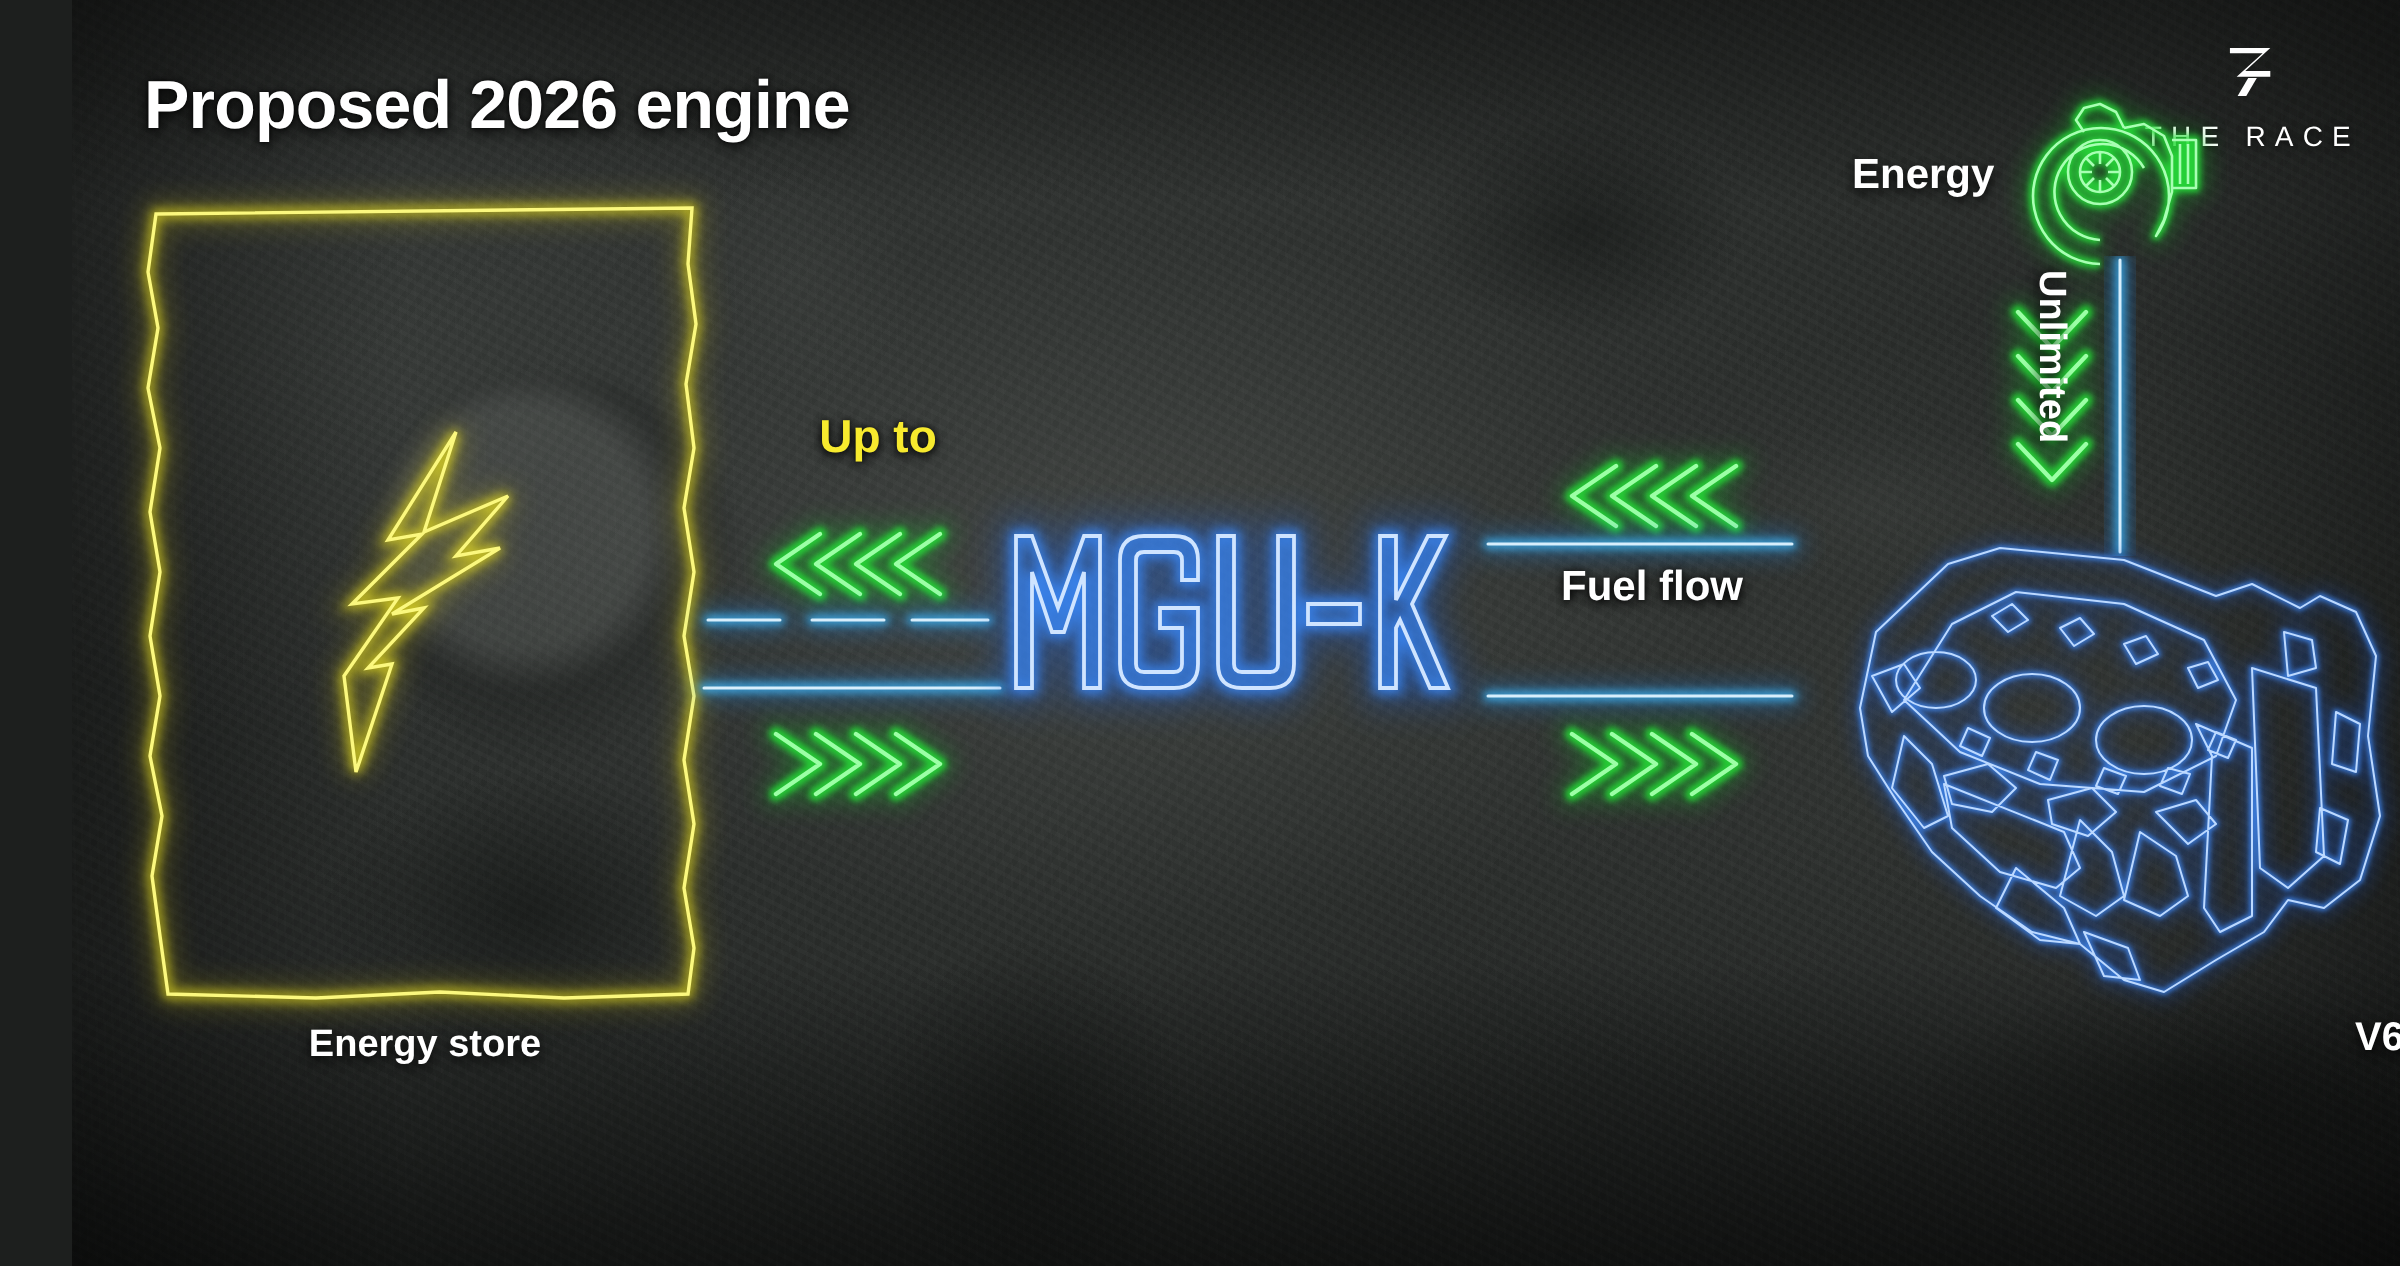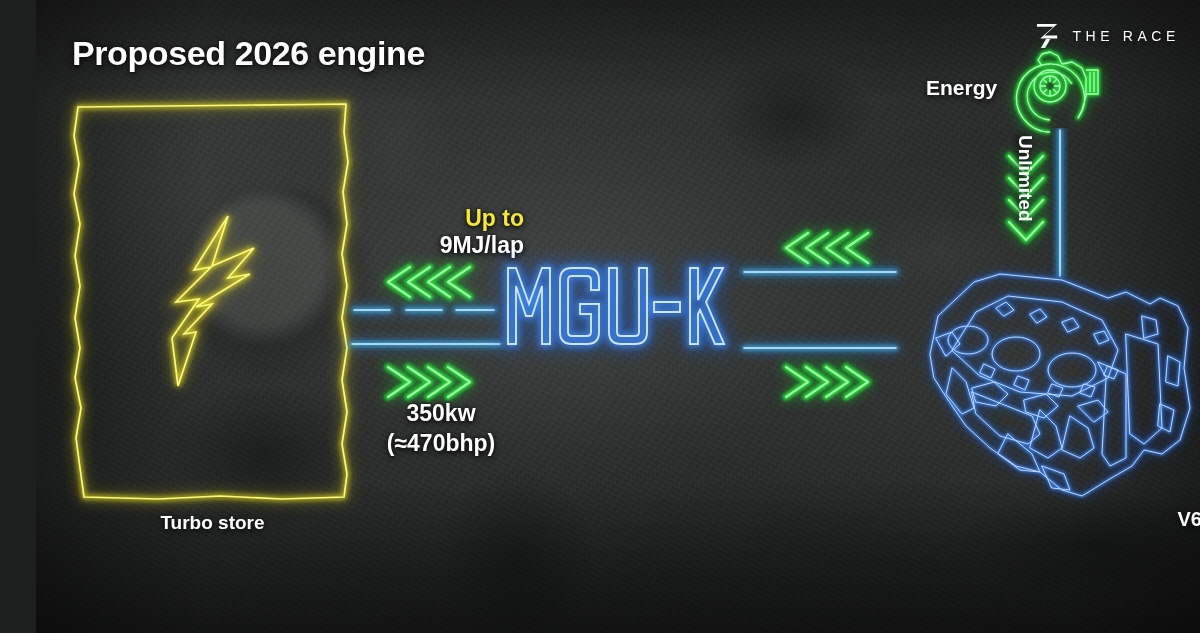--- a/index.html
+++ b/index.html
@@ -61,21 +61,21 @@
   #page-title {
     position: absolute; left: 36px; top: 34px;
     font-size: 34px; font-weight: bold; color: #ffffff;
     letter-spacing: -.4px;
     text-shadow: 0 2px 7px rgba(0,0,0,.85), 0 0 2px rgba(0,0,0,.9);
   }
 
   
   #brand-logo {
     position: absolute; right: 56px; top: 22px;
-    display: flex; align-items: center; gap: 11px;
+    display: flex; align-items: center; gap: 11px; flex-direction: column;
   }
   #brand-logo .mark { width: 25px; height: 27px; display: block; }
   #brand-logo .wordmark {
     font-size: 14px; color: #ffffff; letter-spacing: 4.6px;
     font-weight: 400;
     text-shadow: 0 1px 4px rgba(0,0,0,.8);
   }
 
   
   #energy-store { position: absolute; left: 34px; top: 96px; width: 285px; height: 410px; }
@@ -102,21 +102,21 @@
   .stream { position: absolute; height: 16px; }
   .stream .sv { width: 100%; height: 100%; overflow: visible; display: block; }
   .b-glow { fill: none; stroke: #1d86e8; stroke-width: 11; opacity: .38; filter: blur(6px); stroke-linecap: round; }
   .b-mid  { fill: none; stroke: #3fb6f7; stroke-width: 5;  opacity: .8;  filter: blur(2.2px); stroke-linecap: round; }
   .b-core { fill: none; stroke: #dff3ff; stroke-width: 1.5; opacity: .95; stroke-linecap: round; }
 
   
   .flow-label { position: absolute; text-align: center; color: #fff; font-weight: bold; text-shadow: 0 2px 6px rgba(0,0,0,.9), 0 0 3px rgba(0,0,0,.7); }
   .accent-yellow { color: #f7ea2e; }
 
-  #label-upto { left: 318px; top: 205px; width: 170px; font-size: 23px; line-height: 27px; text-align: right; }
+  #label-upto { left: 318px; top: 205px; width: 170px; font-size: 23px; line-height: 27px; }
   #label-power { left: 310px; top: 398px; width: 190px; font-size: 23px; line-height: 30px; }
   #label-fuelflow { left: 690px; top: 280px; width: 200px; font-size: 21px; line-height: 27px; }
 
   
   #mguk { position: absolute; left: 466px; top: 258px; width: 220px; height: 92px; }
   #mguk svg { width: 100%; height: 100%; overflow: visible; display: block; }
   .m-glow { fill: none; stroke: #1664f0; stroke-width: 14; opacity: .38; filter: blur(9px); }
   .m-mid  { fill: none; stroke: #3b8cff; stroke-width: 6;  opacity: .82; filter: blur(3px); }
   .m-core { fill: none; stroke: #cfe4ff; stroke-width: 1.9; }
 
@@ -193,26 +193,25 @@
       <svg viewBox="0 0 118 176">
         <defs>
           <path id="bolt" d="M70,4 L46,62 L60,58 L28,92 L44,90 L24,120 L96,64 L78,68 L102,38 L56,56 Z" transform="translate(0,0)"></path>
           <path id="bolt2" d="M74,2 L40,56 L57,53 L22,88 L45,85 L18,124 L24,172 L42,118 L30,120 L58,90 L42,93 L96,60 L74,64 L100,34 L58,52 Z"></path>
         </defs>
         <use href="#bolt2" class="y-glow-out"></use>
         <use href="#bolt2" class="y-glow-mid"></use>
         <use href="#bolt2" class="y-core"></use>
       </svg>
     </div>
-    <div id="energy-store-label">Turbo store</div>
+    <div id="energy-store-label">Energy store</div>
   </div>
 
   <div class="flow-label" id="label-upto">
     <div class="accent-yellow">Up to</div>
-    <div>9MJ/lap</div>
   </div>
 
   <div class="chev-row" style="position:absolute; left:344px; top:262px; width:92px; height:40px;">
     <svg viewBox="0 0 92 40">
       <defs>
         <path id="cl" d="M30,5 L8,20 L30,35 M50,5 L28,20 L50,35 M70,5 L48,20 L70,35 M90,5 L68,20 L90,35"></path>
       </defs>
       <use href="#cl" class="g-glow"></use>
         <use href="#cl" class="g-mid"></use>
         <use href="#cl" class="g-core"></use>
@@ -245,24 +244,20 @@
     <svg viewBox="0 0 92 40">
       <defs>
         <path id="cr" d="M4,5 L26,20 L4,35 M24,5 L46,20 L24,35 M44,5 L66,20 L44,35 M64,5 L86,20 L64,35"></path>
       </defs>
       <use href="#cr" class="g-glow"></use>
         <use href="#cr" class="g-mid"></use>
         <use href="#cr" class="g-core"></use>
     </svg>
   </div>
 
-  <div class="flow-label" id="label-power">
-    <div>350kw</div>
-    <div>(≈470bhp)</div>
-  </div>
 
   <div id="mguk">
     <svg viewBox="0 0 220 92">
       <defs>
         <path id="mk" d="
           M6,86 L6,10 L14,10 L27,46 L40,10 L48,10 L48,86 L40,86 L40,28 L30,58 L24,58 L14,28 L14,86 Z
           M97,32 L97,22 Q97,10 85,10 L70,10 Q58,10 58,22 L58,74 Q58,86 70,86 L85,86 Q97,86 97,74 L97,46 L78,46 L78,56 L89,56 L89,74 Q89,78 85,78 L70,78 Q66,78 66,74 L66,22 Q66,18 70,18 L85,18 Q89,18 89,22 L89,32 Z
           M107,10 L115,10 L115,74 Q115,78 119,78 L133,78 Q137,78 137,74 L137,10 L145,10 L145,74 Q145,86 133,86 L119,86 Q107,86 107,74 Z
           M152,44 L178,44 L178,54 L152,54 Z
           M188,10 L196,10 L196,42 L212,10 L221,10 L204,44 L222,86 L213,86 L198,52 L196,56 L196,86 L188,86 Z
@@ -287,20 +282,21 @@
       <defs>
           <path id="solr1" d="M2,8 L154,8"></path>
         </defs>
       <use href="#solr1" class="b-glow"></use>
         <use href="#solr1" class="b-mid"></use>
         <use href="#solr1" class="b-core"></use>
     </svg>
   </div>
 
   <div class="flow-label" id="label-fuelflow">
+    <div>Fuel flow</div>
   </div>
 
   <div class="stream" style="left:706px; top:340px; width:156px;">
     <svg class="sv" viewBox="0 0 156 16" preserveAspectRatio="none">
       <defs>
           <path id="solr2" d="M2,8 L154,8"></path>
         </defs>
       <use href="#solr2" class="b-glow"></use>
         <use href="#solr2" class="b-mid"></use>
         <use href="#solr2" class="b-core"></use>

